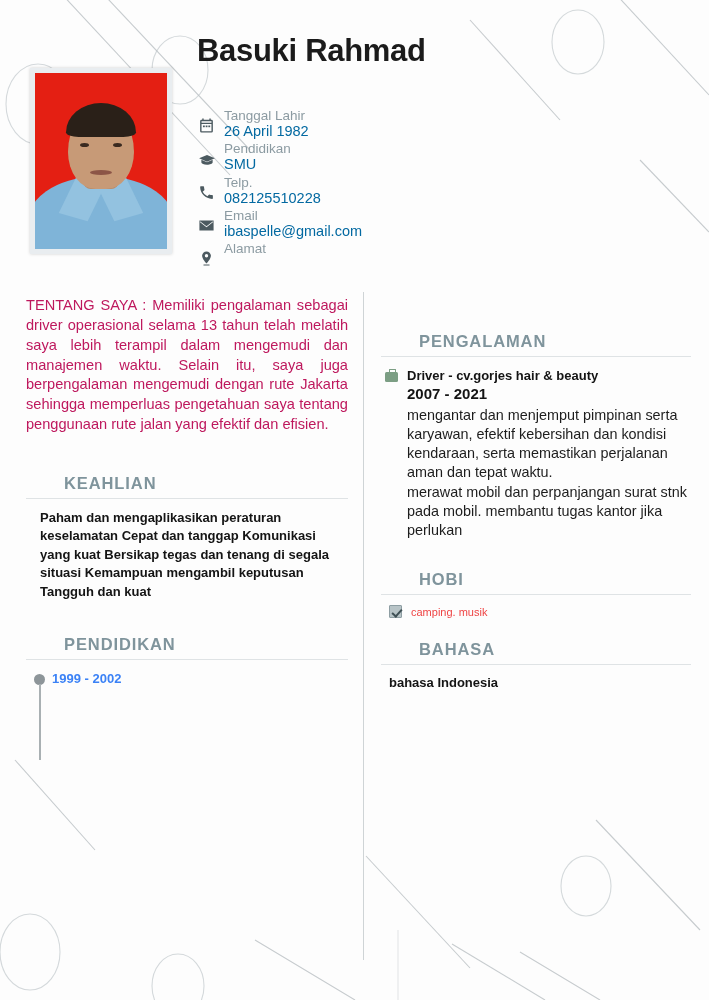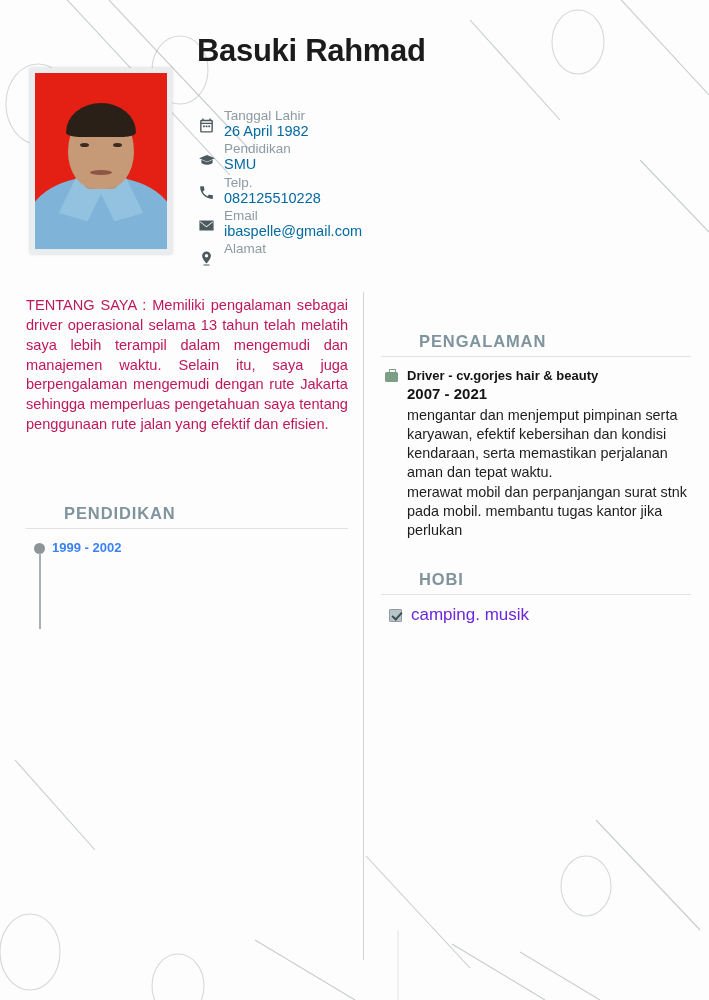--- a/index.html
+++ b/index.html
@@ -292,22 +292,22 @@
   .checkbox::after {
     content: "";
     position: absolute;
     left: 3.5px; top: 0.5px;
     width: 4px; height: 8px;
     border: solid #3f5055;
     border-width: 0 2px 2px 0;
     transform: rotate(42deg);
   }
   .hobby-text {
-    font-size: 17px;
-    color: #6d28d9;
+    font-size: 11px;
+    color: #ef4444;
   }
 
   
   #language-body {
     font-size: 13px;
     font-weight: bold;
     color: #141414;
     padding-left: 8px;
   }
 
@@ -435,20 +435,25 @@
 
       </div>
     </div>
 
     <div id="col-divider"></div>
 
     <div id="col-left">
 
       <div id="about">TENTANG SAYA : Memiliki pengalaman sebagai driver operasional selama 13 tahun telah melatih saya lebih terampil dalam mengemudi dan manajemen waktu. Selain itu, saya juga berpengalaman mengemudi dengan rute Jakarta sehingga memperluas pengetahuan saya tentang penggunaan rute jalan yang efektif dan efisien.</div>
 
+      <div class="section">
+        <div class="section-title">KEAHLIAN</div>
+        <div class="section-rule"></div>
+        <div id="skills-body">Paham dan mengaplikasikan peraturan keselamatan Cepat dan tanggap Komunikasi yang kuat Bersikap tegas dan tenang di segala situasi Kemampuan mengambil keputusan Tangguh dan kuat</div>
+      </div>
 
       <div class="spacer-30"></div>
 
       <div class="section">
         <div class="section-title">PENDIDIKAN</div>
         <div class="section-rule"></div>
         <div class="timeline-item">
           <div class="timeline-dot"></div>
           <div class="timeline-line"></div>
           <div class="timeline-date">1999 - 2002</div>
@@ -477,17 +482,22 @@
         <div class="section-title">HOBI</div>
         <div class="section-rule"></div>
         <div class="hobby-item">
           <div class="checkbox"></div>
           <div class="hobby-text">camping. musik</div>
         </div>
       </div>
 
       <div class="spacer-18"></div>
 
+      <div class="section">
+        <div class="section-title">BAHASA</div>
+        <div class="section-rule"></div>
+        <div id="language-body">bahasa Indonesia</div>
+      </div>
 
     </div>
 
   </div>
 </div>
 
 </body></html>

